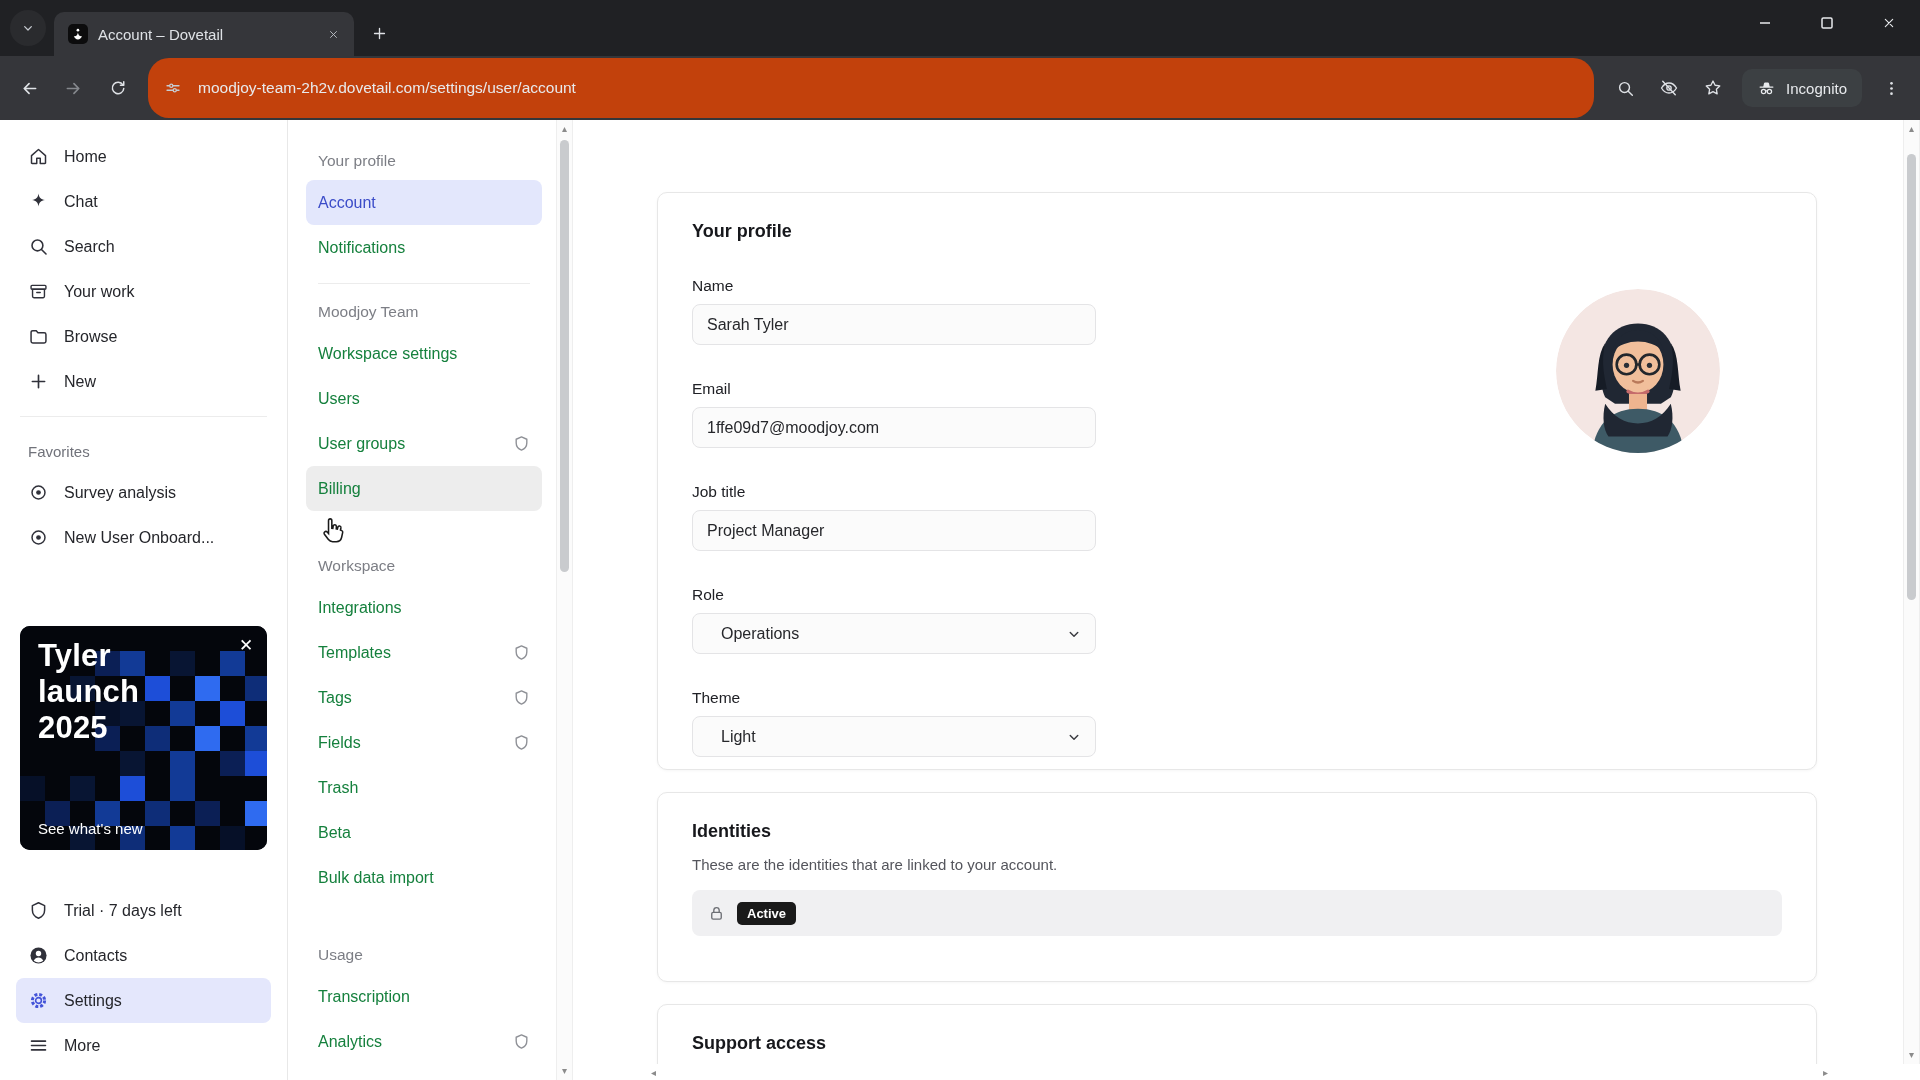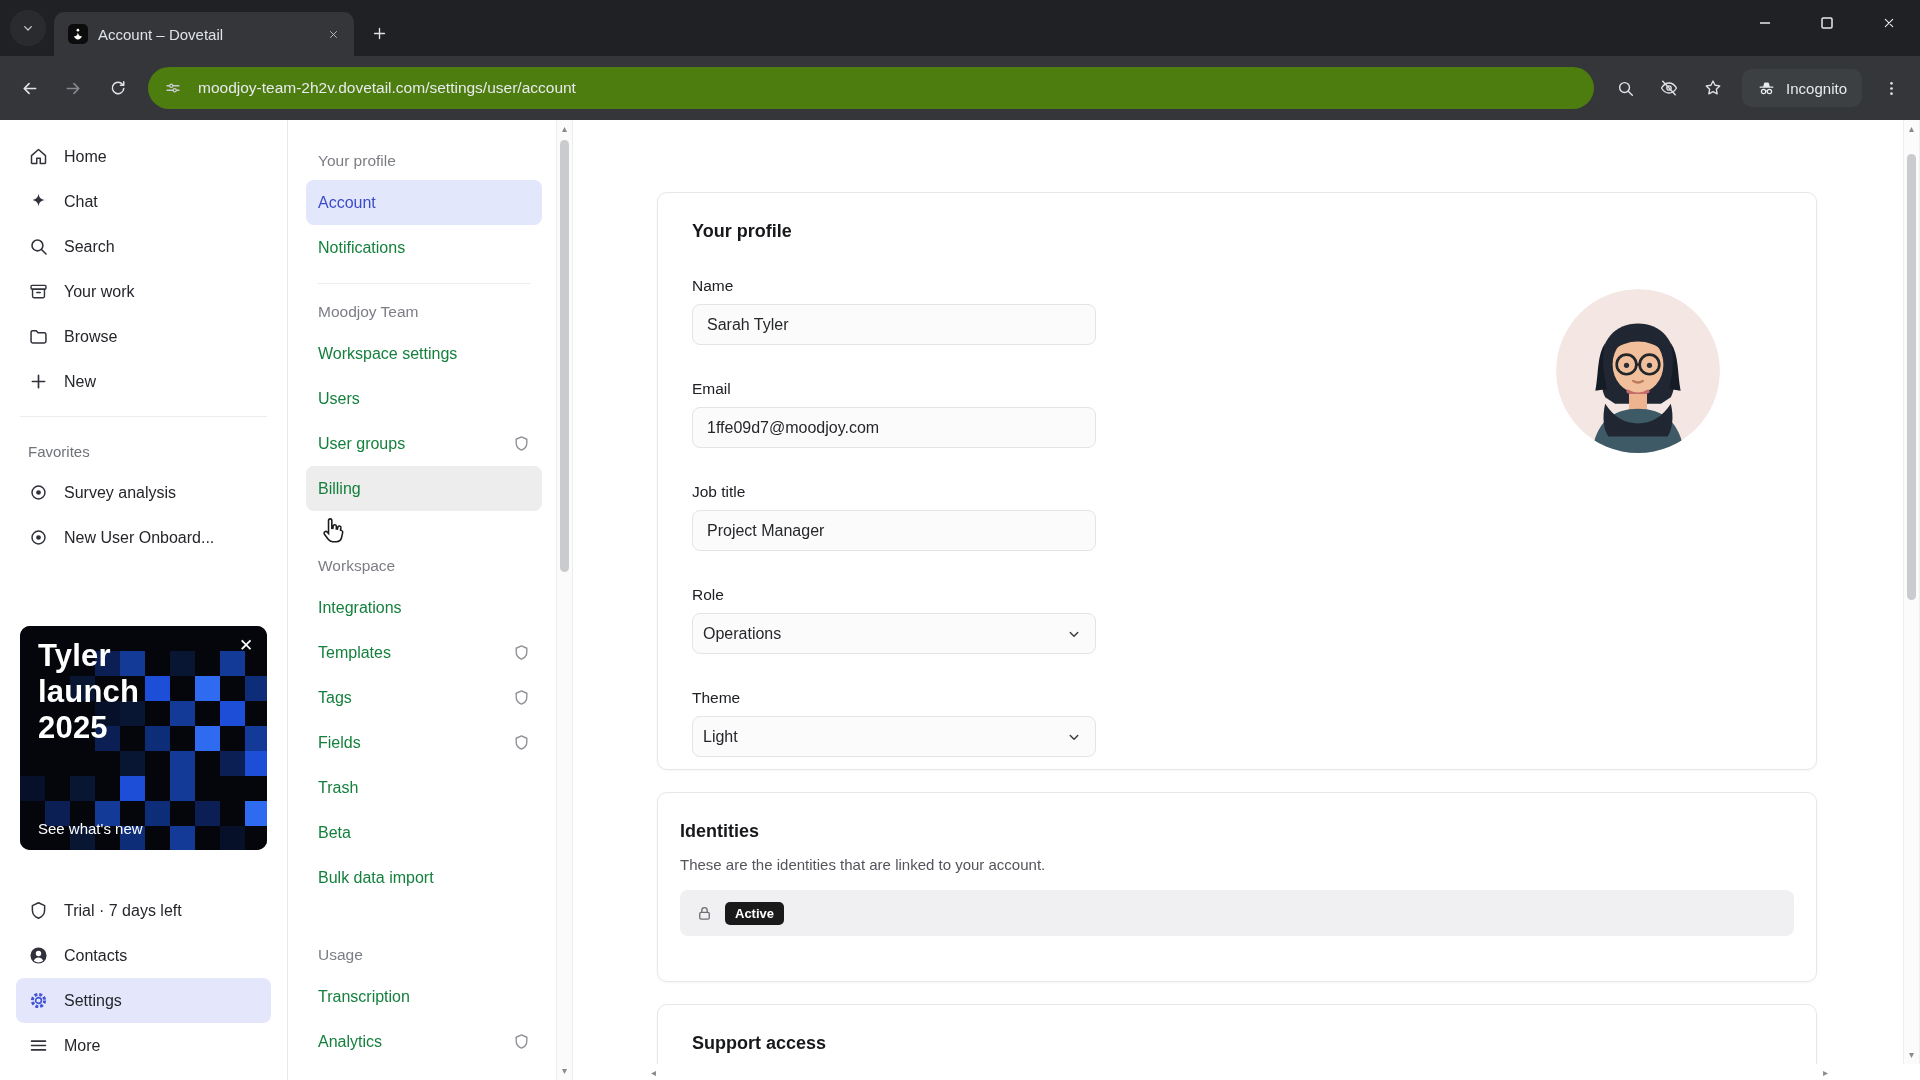--- a/index.html
+++ b/index.html
@@ -14,21 +14,21 @@
 .tab-search-btn{width:36px;height:36px;border-radius:50%;display:flex;align-items:center;justify-content:center;color:#c7cbd1;background:#2a2b2e}
 .tab{margin-left:8px;margin-top:12px;height:44px;width:300px;background:#35363a;border-radius:10px 10px 0 0;display:flex;align-items:center;gap:10px;padding:0 8px 0 14px}
 .tab-title{flex:1;font-size:15px;color:#dfe2e6;white-space:nowrap;overflow:hidden}
 .tab-close{width:26px;height:26px;border-radius:50%;display:flex;align-items:center;justify-content:center;color:#bdc1c6}
 .newtab-btn{width:34px;height:34px;margin-left:8px;margin-top:10px;display:flex;align-items:center;justify-content:center;color:#dfe2e6;border-radius:50%}
 .win-controls{position:absolute;right:0;top:0;height:46px;display:flex}
 .win-btn{width:62px;height:46px;display:flex;align-items:center;justify-content:center;color:#e8eaed}
 .toolbar{height:64px;background:#35363a;display:flex;align-items:center;padding:0 8px;gap:2px}
 .tb-btn{width:42px;height:42px;border-radius:50%;display:flex;align-items:center;justify-content:center;color:#dfe2e6}
 .tb-btn.disabled{color:#85888d}
-.url-bar{flex:1;height:42px;margin:0 8px;background:#4d7c0f;border-radius:21px;display:flex;align-items:center;padding:0 8px;min-width:0}
+.url-bar{flex:1;height:60px;margin:0 8px;background:#c2410c;border-radius:21px;display:flex;align-items:center;padding:0 8px;min-width:0}
 .site-info-btn{width:34px;height:34px;border-radius:50%;display:flex;align-items:center;justify-content:center;color:#c7cbd1}
 .url-text{font-size:15.5px;color:#e8eaed;margin-left:8px;white-space:nowrap;overflow:hidden}
 .incognito-pill{height:38px;display:flex;align-items:center;gap:10px;background:#3c4043;border-radius:10px;padding:0 15px;margin:0 6px;font-size:15px;color:#e8eaed;white-space:nowrap}
 
 
 .content{display:flex;height:960px;position:relative;background:#fff}
 
 
 .app-sidebar{width:288px;flex:0 0 auto;border-right:1px solid #e8e8e8;display:flex;flex-direction:column;padding:14px 16px 12px;background:#fff}
 .side-item{height:45px;display:flex;align-items:center;gap:15px;padding:0 12px;border-radius:8px;font-size:16px;font-weight:500;color:#25262b;flex:0 0 auto}
@@ -60,26 +60,26 @@
 .vscroll{width:17px;flex:0 0 auto;background:#fbfbfb;border-left:1px solid #eeeeee;border-right:1px solid #eeeeee;position:relative}
 .vscroll .arrow{position:absolute;left:0;right:0;text-align:center;color:#8b8b8b;font-size:10px;line-height:14px}
 .arrow.up{top:2px}.arrow.down{bottom:2px}
 .vscroll .thumb{position:absolute;left:3px;right:3px;border-radius:5px;background:#c9cbce}
 
 
 .main{flex:1;position:relative;overflow:hidden;background:#fff}
 .main-clip{position:absolute;left:0;right:17px;top:0;bottom:16px;overflow:hidden}
 .card{position:absolute;left:84px;width:1160px;border:1px solid #e7e7e7;border-radius:10px;background:#fff;box-shadow:0 1px 3px rgba(15,15,15,.04)}
 .card-profile{top:72px;height:578px;padding:28px 34px}
-.card-identities{top:672px;height:190px;padding:28px 22px}
+.card-identities{top:672px;height:190px;padding:28px 34px}
 .card-support{top:884px;height:170px;padding:28px 34px}
 .card-title{font-size:18px;font-weight:700;color:#17181c}
 .field-label{font-size:15.5px;color:#202126;margin:35px 0 9px;font-weight:500}
 .input{width:404px;height:41px;background:#fbfbfb;border:1px solid #e4e4e6;border-radius:8px;padding:0 14px;font-size:16px;color:#26272b;font-family:"Liberation Sans",sans-serif;display:block}
-.select{width:404px;height:41px;background:#fbfbfb;border:1px solid #e4e4e6;border-radius:8px;padding:0 12px 0 10px;font-size:16px;color:#26272b;display:flex;align-items:center;justify-content:space-between}
+.select{width:404px;height:41px;background:#fbfbfb;border:1px solid #e4e4e6;border-radius:8px;padding:0 12px 0 28px;font-size:16px;color:#26272b;display:flex;align-items:center;justify-content:space-between}
 .avatar{position:absolute;right:96px;top:96px;width:164px;height:164px;border-radius:50%;overflow:hidden}
 .ident-desc{font-size:15px;color:#54555c;margin-top:14px}
 .pw-row{margin-top:17px;height:46px;background:#f0f0f2;border-radius:8px;display:flex;align-items:center;gap:11px;padding:0 15px}
 .pw-label{flex:1;font-size:16.5px;color:#8e9096}
 .pw-badge{background:#1a1a1a;color:#fff;font-size:13px;font-weight:700;padding:4px 10px;border-radius:5px}
 .vscroll-right{position:absolute;right:0;top:0;bottom:16px;width:17px;background:#fbfbfb;border-left:1px solid #eee;}
 .hscroll{position:absolute;left:78px;right:92px;bottom:0;height:16px;display:flex;align-items:center;justify-content:space-between;color:#8b8b8b;font-size:10px}
 
 
 .cursor{position:absolute;left:320px;top:396px;z-index:60;pointer-events:none}

